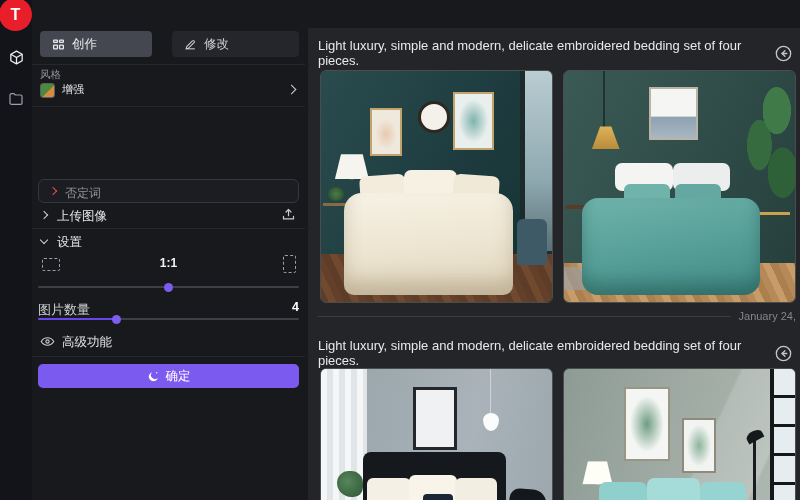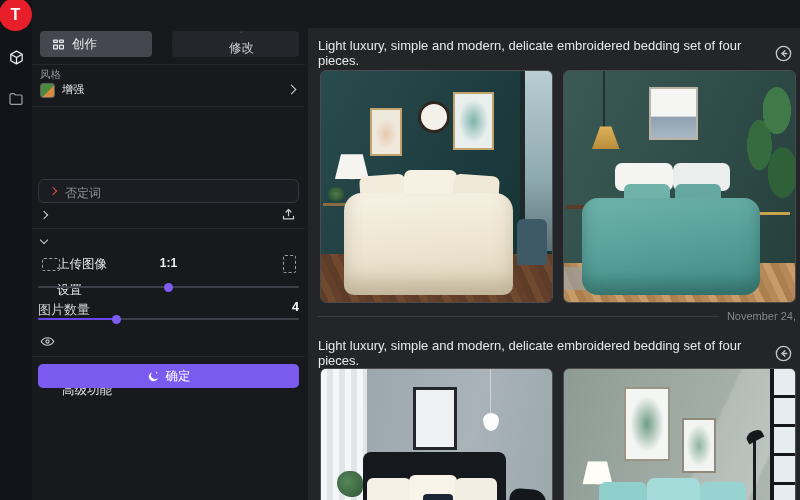--- a/index.html
+++ b/index.html
@@ -14,24 +14,24 @@
             display:flex; align-items:center; justify-content:center; z-index:5; }
   .rail-ic { position:absolute; left:7px; width:18px; height:18px; display:flex; align-items:center; justify-content:center; }
 
   
   .panel { position:absolute; left:32px; top:0; width:273px; height:500px; background:#17191d; }
   .divider { position:absolute; left:0; width:273px; height:1px; background:#25272d; }
 
   .tab { position:absolute; top:31px; height:26px; border-radius:4px; display:flex; align-items:center;
          gap:7px; padding-left:12px; font-size:12.5px; color:#e8eaec; cursor:pointer; }
   .tab.active { background:#44474f; }
-  .tab.inactive { background:#24262c; color:#cfd2d6;flex-direction:column; }
+  .tab.inactive { background:#24262c; color:#cfd2d6; }
 
   .sec-label { position:absolute; font-size:10.5px; color:#8e9298; }
-  .row-label { font-size:12.5px; color:#e3e5e7;margin-top:48px; }
+  .row-label { font-size:12.5px; color:#e3e5e7; }
 
   .chev { display:inline-block; width:6px; height:6px; border-right:1.5px solid #d0d3d7; border-bottom:1.5px solid #d0d3d7; }
   .chev.right { transform:rotate(-45deg); }
   .chev.down  { transform:rotate(45deg); }
   .chev.green { border-color:#3aa37a; }
   .chev.red   { border-color:#e05252; }
   .chev.big   { width:7px; height:7px; }
 
   .style-thumb { position:absolute; left:8px; top:83px; width:15px; height:15px; border-radius:3px;
                  background:linear-gradient(135deg,#4d8a3f 0 55%,#d98a3c 55%); border:1px solid #5a5e66; }
@@ -280,21 +280,21 @@
       <div class="s2-p1"></div>
       <div class="s2-p2"></div>
       <div class="s2-p3"></div>
       <div class="s2-p4"></div>
       <div class="s2-duvet"></div>
     </div>
   </div>
 
   <div class="date-row" style="left:10px; top:282px; width:478px;">
     <div class="date-line" style="flex:1;"></div>
-    <div class="date-label">November 24,</div>
+    <div class="date-label">January 24,</div>
   </div>
 
   <div class="prompt-row" style="top:310px; width:474px;">
     <span>Light luxury, simple and modern, delicate embroidered bedding set of four pieces.</span>
     <svg class="reuse" viewBox="0 0 18 18" fill="none" stroke="#c3c6ca" stroke-width="1.4" stroke-linecap="round">
       <circle cx="9" cy="9" r="7.6"></circle>
         <path d="M10.5 6 7.5 9l3 3"></path>
         <path d="M7.5 9h5"></path>
     </svg>
   </div>

